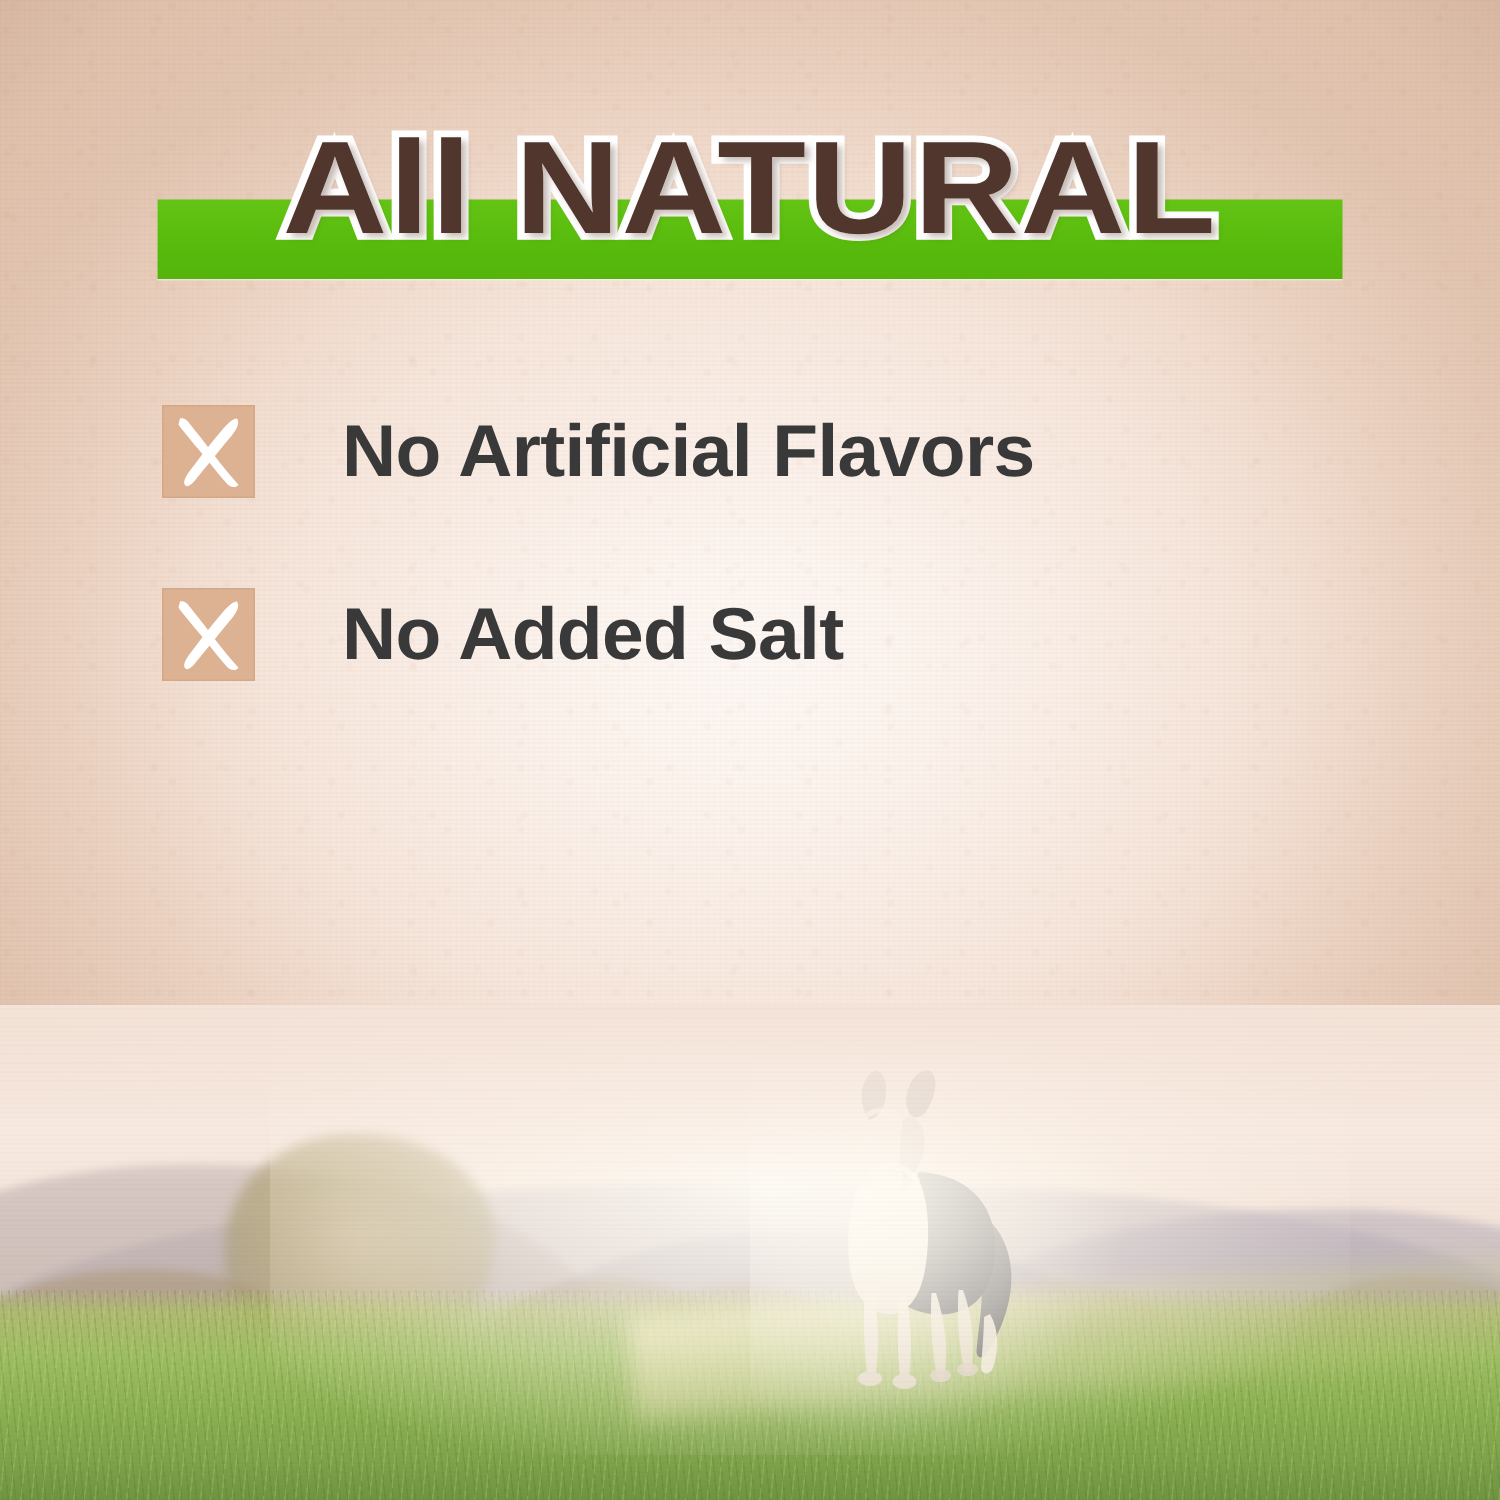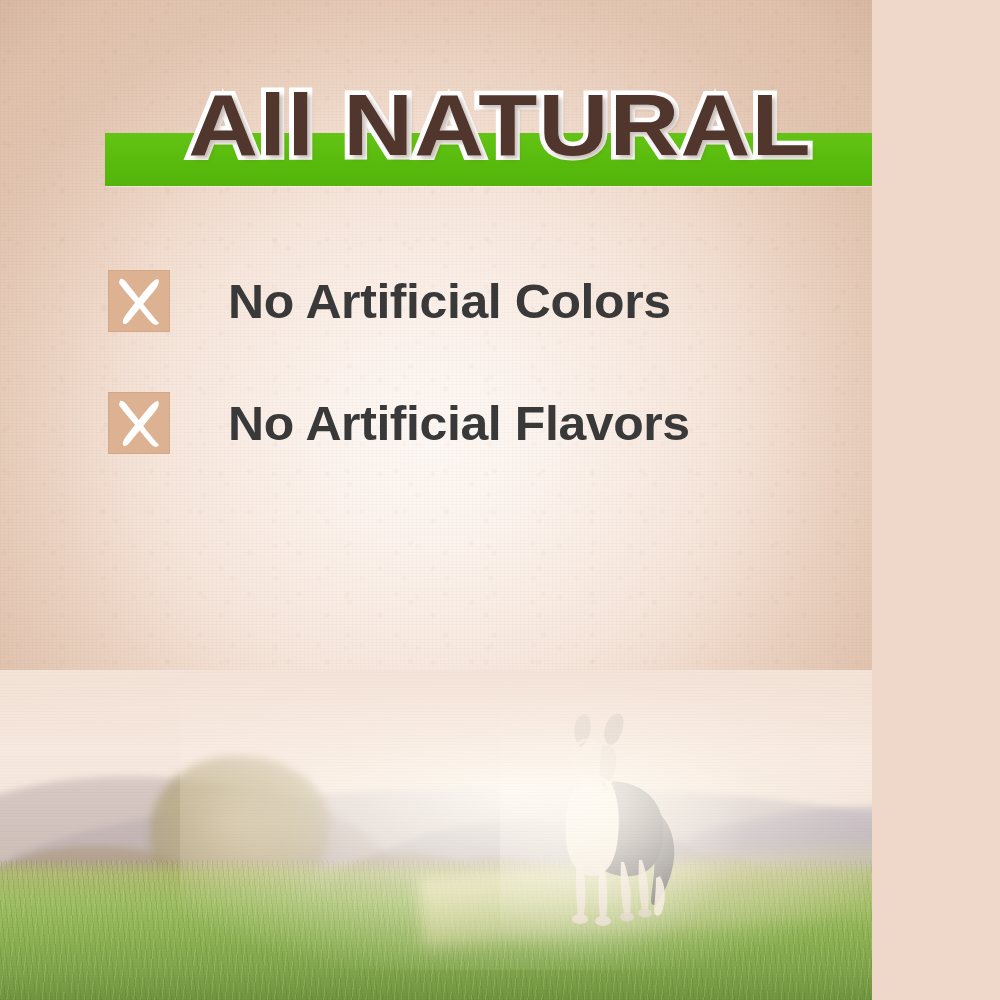--- a/index.html
+++ b/index.html
@@ -7,21 +7,21 @@
   html, body { width:1000px; height:1000px; overflow:hidden; }
   body {
     font-family:"Liberation Sans", sans-serif;
     background:#efd8c9;
     position:relative;
   }
 
   
   #panel {
     position:absolute; inset:0;
-    width:872px; height:1000px;
+    width:1000px; height:1000px;
     overflow:hidden;
     background:#eab308;
   }
 
   
   .bg-base {
     position:absolute; inset:0;
     background:
       radial-gradient(ellipse 58% 46% at 50% 44%, #fdf8f5 0%, #fbf2ec 26%, #f6e6dc 54%, #eed7c7 78%, #e7ccb9 100%);
   }
@@ -212,41 +212,41 @@
   <div class="bg-grain"></div>
   <div class="bg-vignette"></div>
 
   <div id="header">
     <div class="banner-bar"></div>
     <div class="banner-title">All NATURAL</div>
   </div>
 
   <div id="claims">
 
-    <div class="claim-row">
-      <div class="claim-box">
-        <svg viewBox="0 0 62 62" aria-hidden="true">
-          <path d="M12 9 C16 8 18 12 22 17 C27 23 33 31 39 39 C44 45 48 50 51 53 C49 56 45 55 42 51 C36 44 29 35 23 28 C18 22 13 16 11 13 Z" fill="#ffffff"></path>
-          <path d="M50 9 C52 12 50 16 46 21 C40 28 33 37 27 44 C23 49 19 55 16 54 C13 52 16 47 20 42 C26 34 33 25 39 18 C43 13 47 9 50 9 Z" fill="#ffffff"></path>
-        </svg>
-      </div>
-      <div class="claim-label">No Artificial Colors</div>
-    </div>
 
     <div class="claim-row">
       <div class="claim-box">
         <svg viewBox="0 0 62 62" aria-hidden="true">
           <path d="M12 9 C16 8 18 12 22 17 C27 23 33 31 39 39 C44 45 48 50 51 53 C49 56 45 55 42 51 C36 44 29 35 23 28 C18 22 13 16 11 13 Z" fill="#ffffff"></path>
           <path d="M50 9 C52 12 50 16 46 21 C40 28 33 37 27 44 C23 49 19 55 16 54 C13 52 16 47 20 42 C26 34 33 25 39 18 C43 13 47 9 50 9 Z" fill="#ffffff"></path>
         </svg>
       </div>
       <div class="claim-label">No Artificial Flavors</div>
     </div>
 
 
+    <div class="claim-row">
+      <div class="claim-box">
+        <svg viewBox="0 0 62 62" aria-hidden="true">
+          <path d="M12 9 C16 8 18 12 22 17 C27 23 33 31 39 39 C44 45 48 50 51 53 C49 56 45 55 42 51 C36 44 29 35 23 28 C18 22 13 16 11 13 Z" fill="#ffffff"></path>
+          <path d="M50 9 C52 12 50 16 46 21 C40 28 33 37 27 44 C23 49 19 55 16 54 C13 52 16 47 20 42 C26 34 33 25 39 18 C43 13 47 9 50 9 Z" fill="#ffffff"></path>
+        </svg>
+      </div>
+      <div class="claim-label">No Added Salt</div>
+    </div>
 
   </div>
 
   <div id="photo">
     <div class="ph-sky"></div>
     <div class="ph-hill-far"></div>
     <div class="ph-hill-left"></div>
     <div class="ph-hill-right"></div>
     <div class="ph-mid-hill"></div>
 

